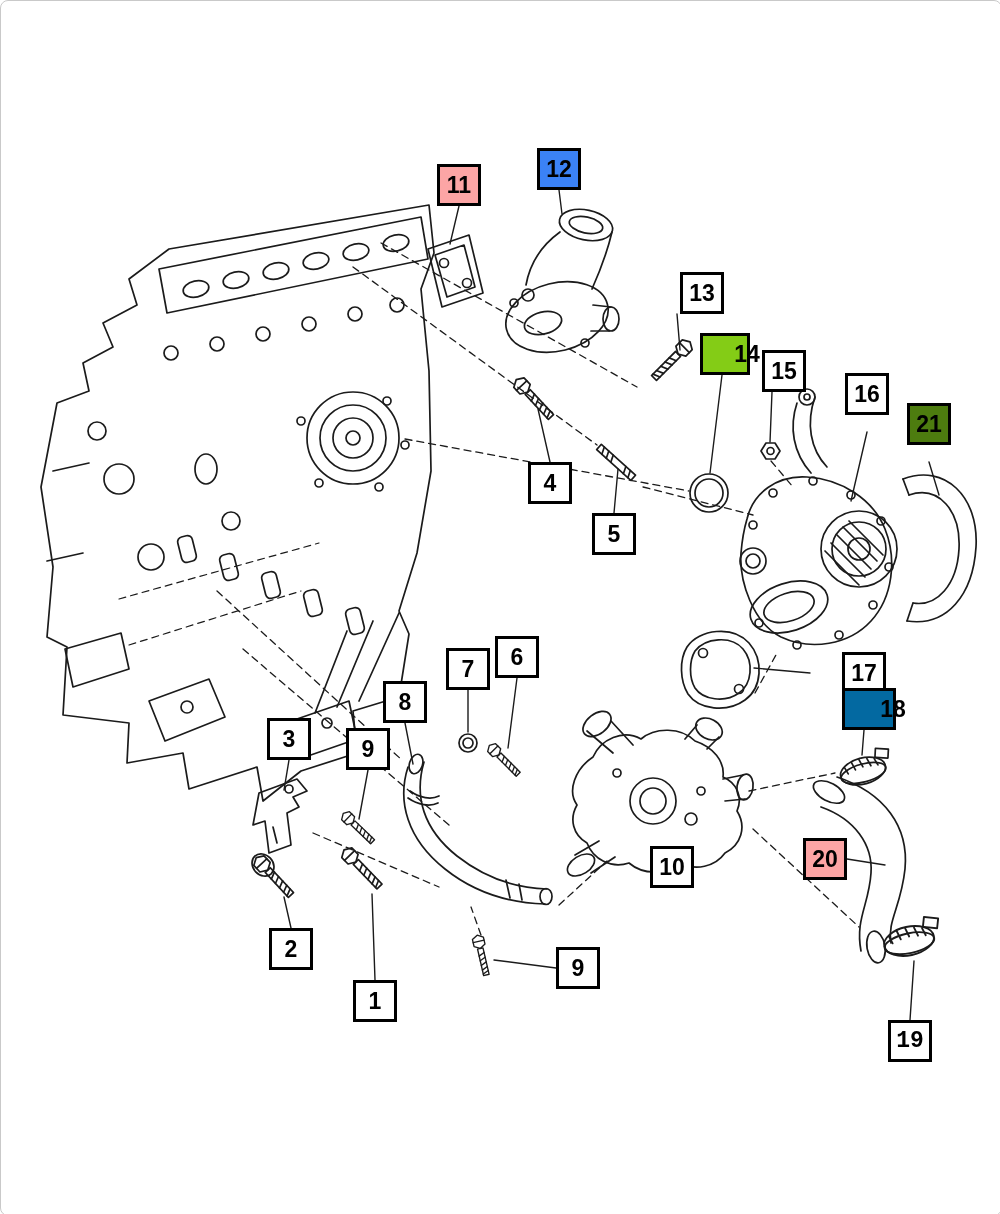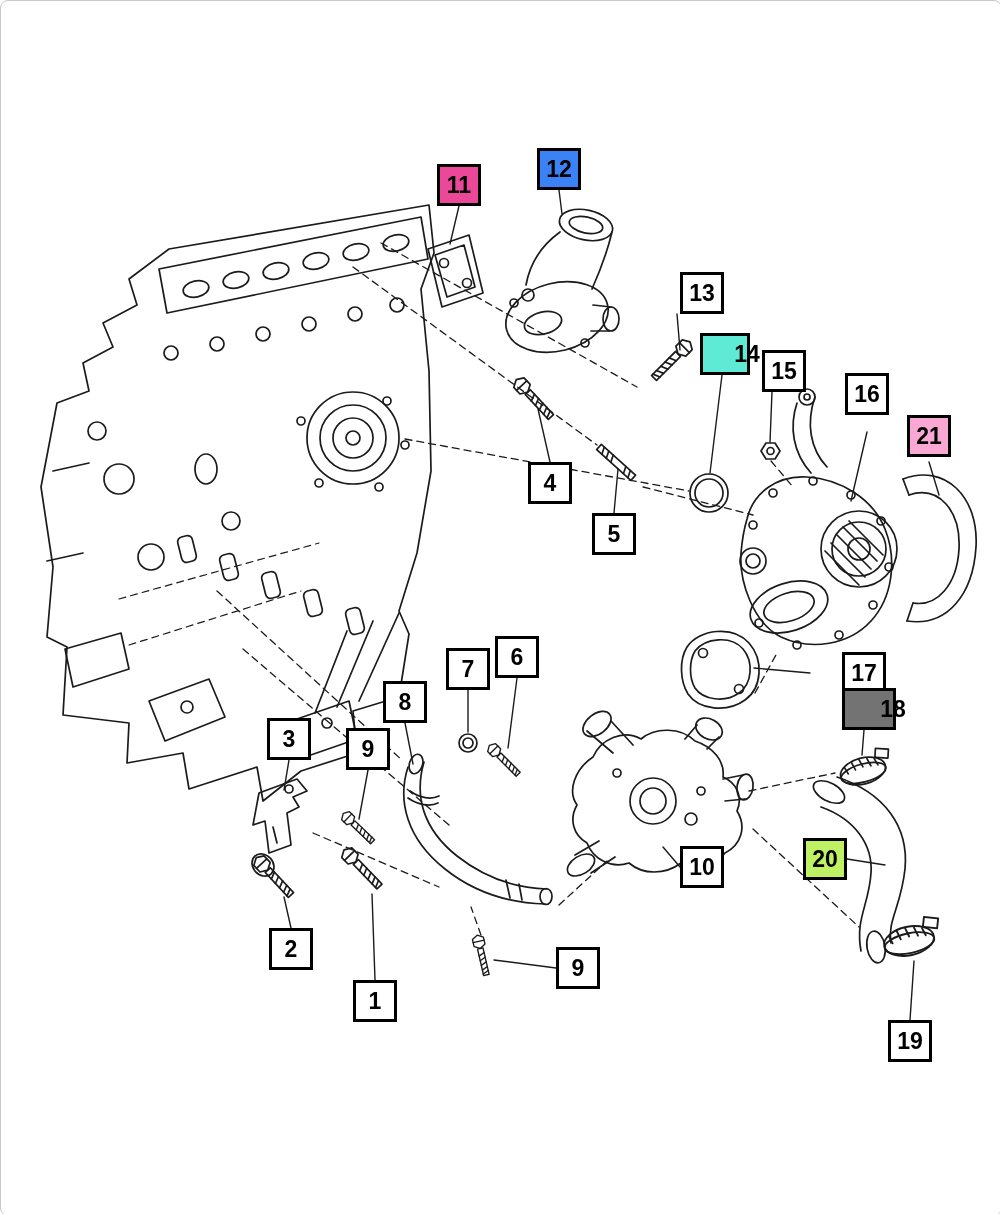--- a/index.html
+++ b/index.html
@@ -278,36 +278,36 @@
         <path d="M 846 858 L 884 864"></path>
         <path d="M 290 927 L 283 896"></path>
         <path d="M 374 979 L 371 893"></path>
         <path d="M 555 967 L 493 959"></path>
         <path d="M 909 1019 L 913 960"></path>
       </g>
     </g>
   </svg>
 
   <div id="callout-layer">
-      <div class="callout" style="left: 436px; top: 163px; border-color: rgb(0, 0, 0); background: #ec4899; color: rgb(0, 0, 0);">11</div>
+      <div class="callout" style="left: 436px; top: 163px; border-color: rgb(0, 0, 0); background: #fca5a5; color: rgb(0, 0, 0);">11</div>
       <div class="callout" style="left: 536px; top: 147px; border-color: rgb(0, 0, 0); background: #3b82f6; color: rgb(0, 0, 0);">12</div>
       <div class="callout" style="left: 679px; top: 271px; border-color: rgb(0, 0, 0); background: rgb(255, 255, 255); color: rgb(0, 0, 0);">13</div>
-      <div class="callout" style="left: 699px; top: 332px; border-color: rgb(0, 0, 0); background: #5eead4; color: rgb(0, 0, 0); padding-left: 44px;">14</div>
+      <div class="callout" style="left: 699px; top: 332px; border-color: rgb(0, 0, 0); background: #84cc16; color: rgb(0, 0, 0); padding-left: 44px;">14</div>
       <div class="callout" style="left: 749px; top: 349px; border-color: rgb(0, 0, 0); background: rgb(255, 255, 255); color: rgb(0, 0, 0); margin-left: 12px;">15</div>
       <div class="callout" style="left: 844px; top: 372px; border-color: rgb(0, 0, 0); background: rgb(255, 255, 255); color: rgb(0, 0, 0);">16</div>
-      <div class="callout" style="left: 906px; top: 414px; border-color: rgb(0, 0, 0); background: #f9a8d4; color: rgb(0, 0, 0);">21</div>
+      <div class="callout" style="left: 906px; top: 402px; border-color: rgb(0, 0, 0); background: #4d7c0f; color: rgb(0, 0, 0);">21</div>
       <div class="callout" style="left: 527px; top: 461px; border-color: rgb(0, 0, 0); background: rgb(255, 255, 255); color: rgb(0, 0, 0);">4</div>
       <div class="callout" style="left: 591px; top: 512px; border-color: rgb(0, 0, 0); background: rgb(255, 255, 255); color: rgb(0, 0, 0);">5</div>
       <div class="callout" style="left: 445px; top: 647px; border-color: rgb(0, 0, 0); background: rgb(255, 255, 255); color: rgb(0, 0, 0);">7</div>
       <div class="callout" style="left: 494px; top: 635px; border-color: rgb(0, 0, 0); background: rgb(255, 255, 255); color: rgb(0, 0, 0);">6</div>
       <div class="callout" style="left: 382px; top: 680px; border-color: rgb(0, 0, 0); background: rgb(255, 255, 255); color: rgb(0, 0, 0);">8</div>
       <div class="callout" style="left: 841px; top: 651px; border-color: rgb(0, 0, 0); background: rgb(255, 255, 255); color: rgb(0, 0, 0);">17</div>
-      <div class="callout" style="left: 841px; top: 687px; border-color: rgb(0, 0, 0); background: #737373; color: rgb(0, 0, 0); padding-left: 48px;">18</div>
+      <div class="callout" style="left: 841px; top: 687px; border-color: rgb(0, 0, 0); background: #0369a1; color: rgb(0, 0, 0); padding-left: 48px;">18</div>
       <div class="callout" style="left: 266px; top: 717px; border-color: rgb(0, 0, 0); background: rgb(255, 255, 255); color: rgb(0, 0, 0);">3</div>
       <div class="callout" style="left: 345px; top: 727px; border-color: rgb(0, 0, 0); background: rgb(255, 255, 255); color: rgb(0, 0, 0);">9</div>
-      <div class="callout" style="left: 679px; top: 845px; border-color: rgb(0, 0, 0); background: rgb(255, 255, 255); color: rgb(0, 0, 0);">10</div>
-      <div class="callout" style="left: 802px; top: 837px; border-color: rgb(0, 0, 0); background: #bef264; color: rgb(0, 0, 0);">20</div>
+      <div class="callout" style="left: 649px; top: 845px; border-color: rgb(0, 0, 0); background: rgb(255, 255, 255); color: rgb(0, 0, 0);">10</div>
+      <div class="callout" style="left: 802px; top: 837px; border-color: rgb(0, 0, 0); background: #fca5a5; color: rgb(0, 0, 0);">20</div>
       <div class="callout" style="left: 268px; top: 927px; border-color: rgb(0, 0, 0); background: rgb(255, 255, 255); color: rgb(0, 0, 0);">2</div>
       <div class="callout" style="left: 555px; top: 946px; border-color: rgb(0, 0, 0); background: rgb(255, 255, 255); color: rgb(0, 0, 0);">9</div>
       <div class="callout" style="left: 352px; top: 979px; border-color: rgb(0, 0, 0); background: rgb(255, 255, 255); color: rgb(0, 0, 0);">1</div>
-      <div class="callout" style="left: 887px; top: 1019px; border-color: rgb(0, 0, 0); background: rgb(255, 255, 255); color: rgb(0, 0, 0);">19</div>
+      <div class="callout" style="left: 887px; top: 1019px; border-color: rgb(0, 0, 0); background: rgb(255, 255, 255); color: rgb(0, 0, 0); font-family: Liberation Mono, monospace;">19</div>
     </div>
 </div>
 
 </body></html>

